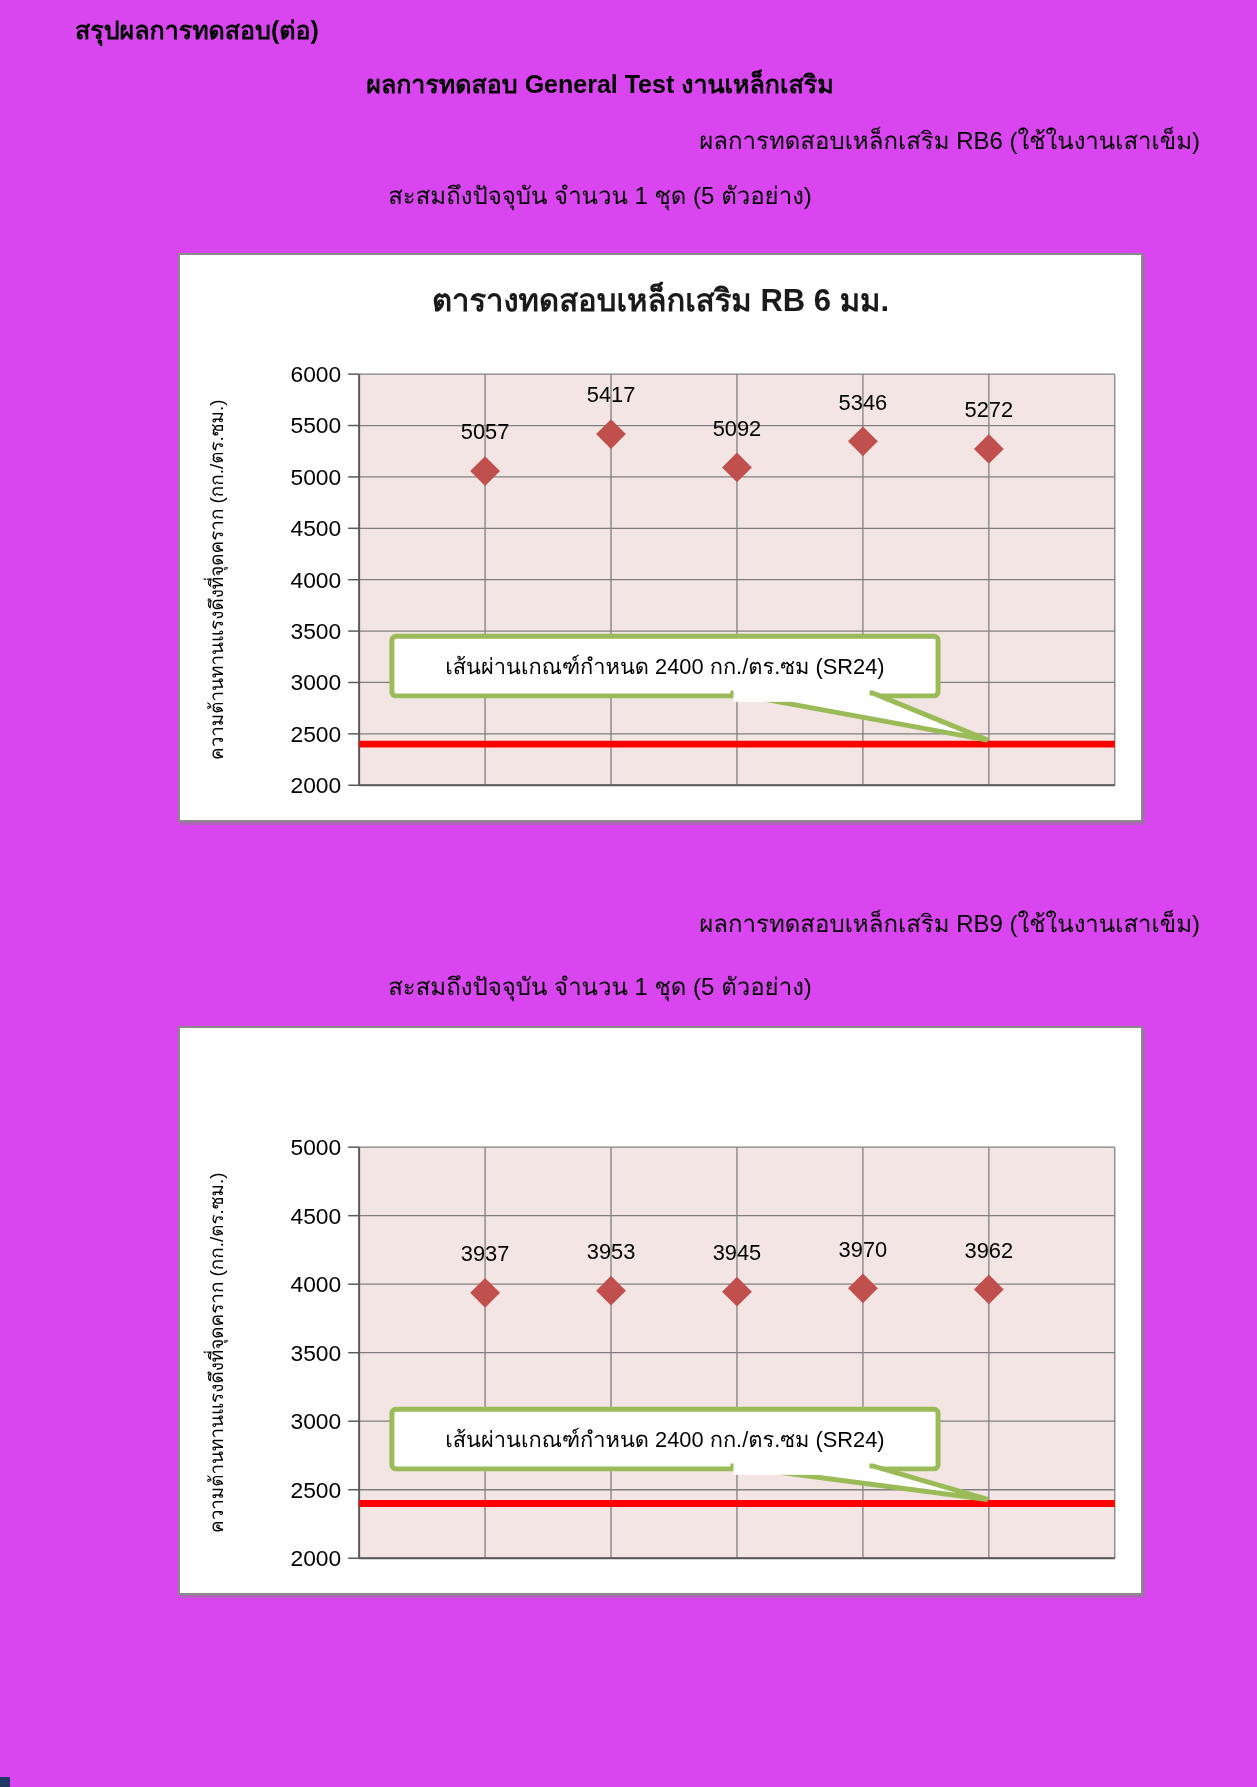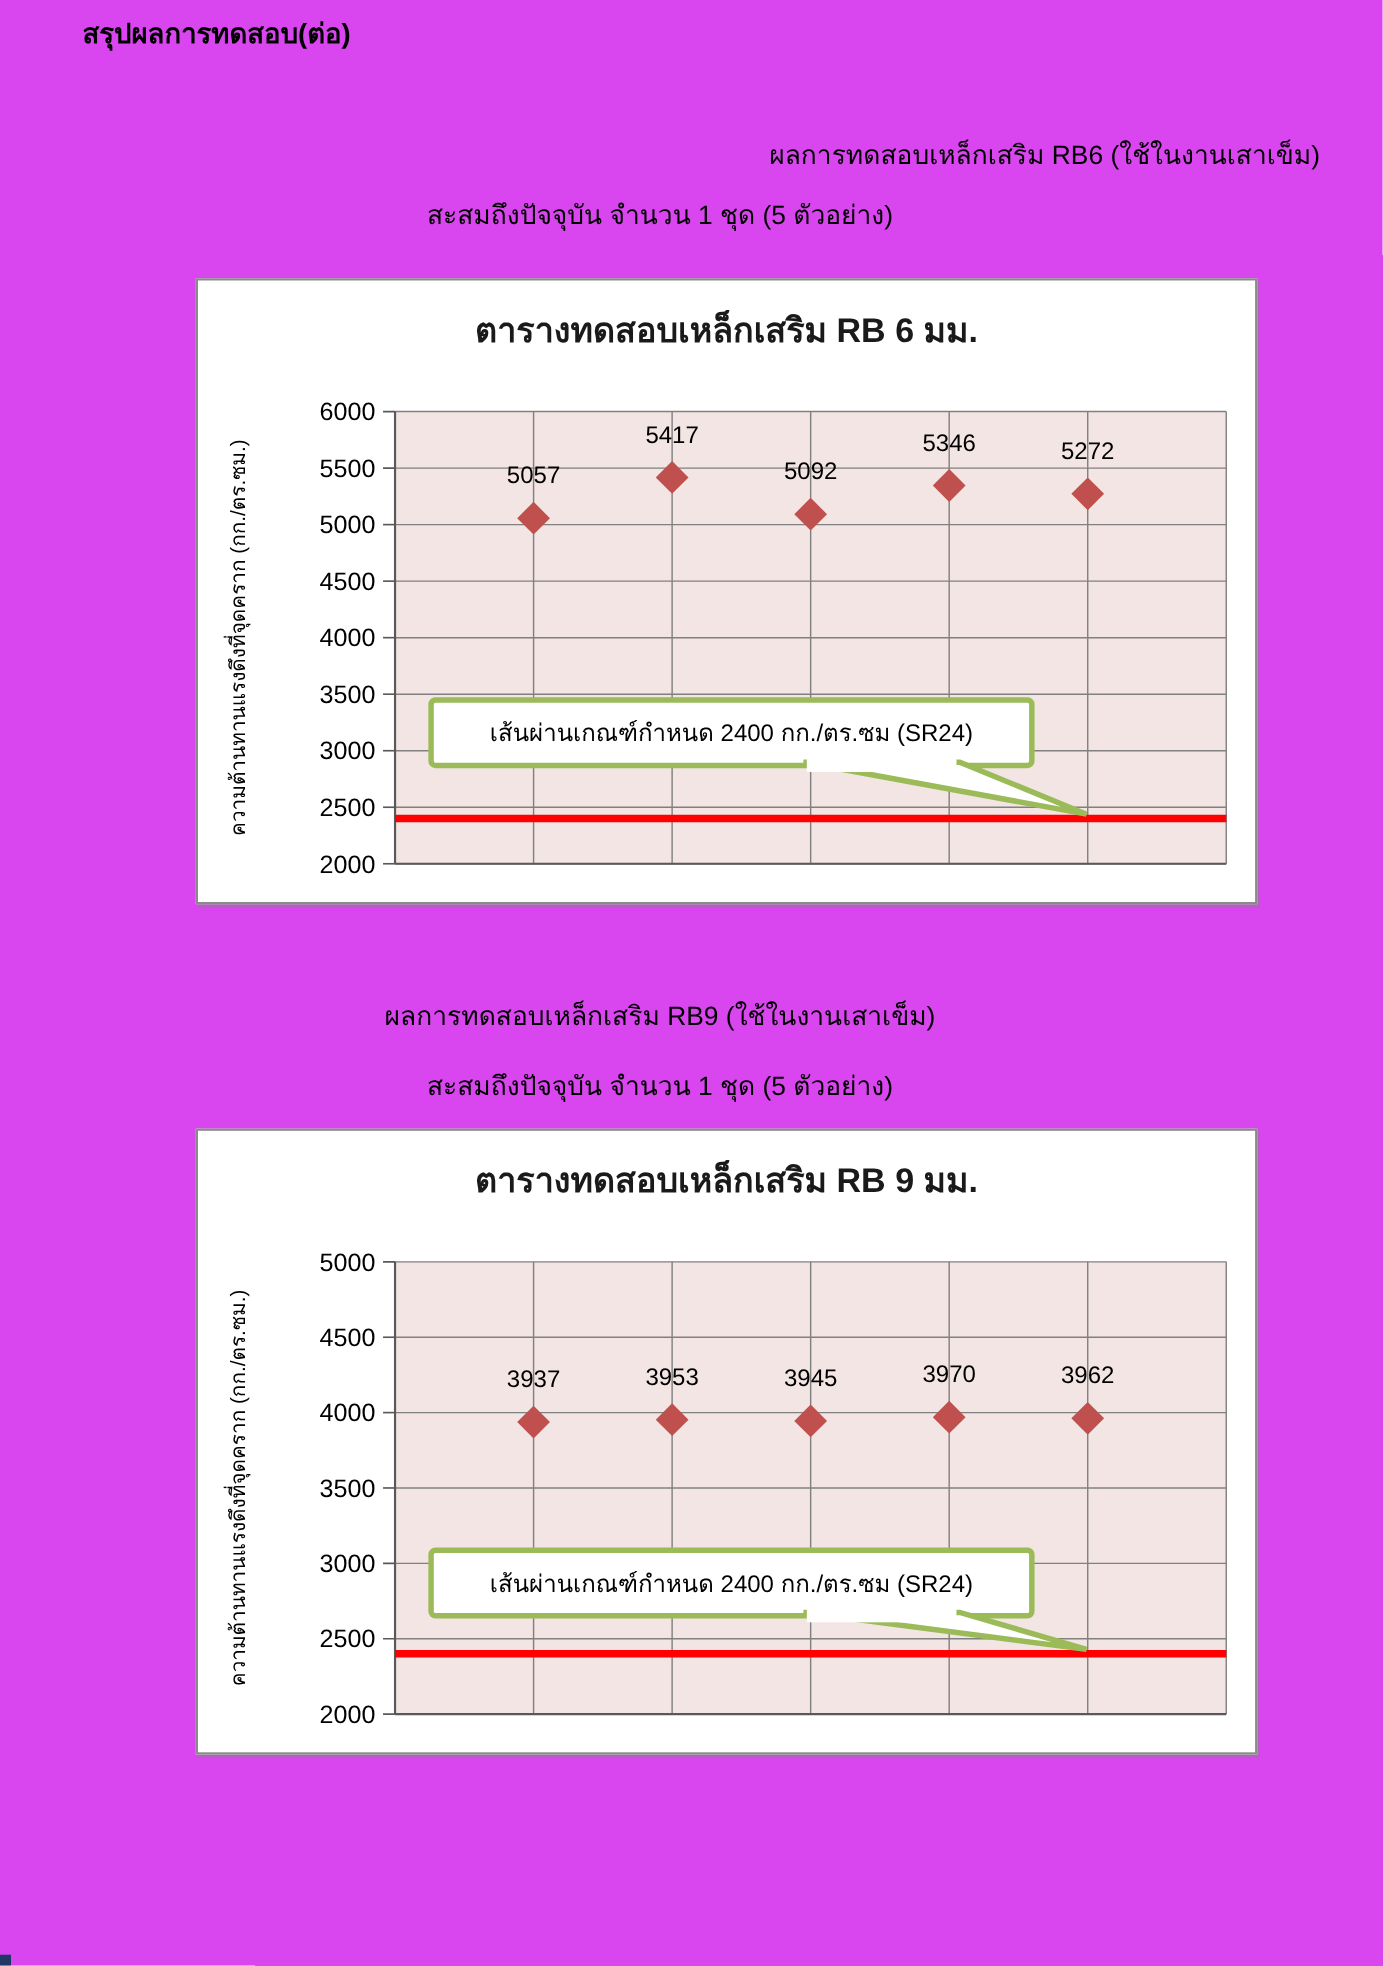--- a/index.html
+++ b/index.html
@@ -4,38 +4,39 @@
 <style>
   *{margin:0;padding:0;box-sizing:border-box}
   html,body{background:#ffffff}
   .page{position:relative;width:1257px;height:1787px;background:#d946ef;overflow:hidden;
         font-family:"Liberation Sans","DejaVu Sans",sans-serif;color:#000}
   .h{position:absolute;left:0;width:1200px;white-space:nowrap}
   .hd1{left:75px;top:10px;width:auto;font-size:25px;font-weight:bold}
   .hd2{top:64px;font-size:25px;font-weight:bold;text-align:center}
   .hd3{top:121px;font-size:24px;text-align:right}
   .hd4{top:176px;font-size:24px;text-align:center}
-  .hd5{top:904px;font-size:24px;text-align:center}
+  .hd5{top:904px;font-size:24px;text-align:right}
   .hd6{top:967px;font-size:24px;text-align:center}
   .chart-frame{position:absolute;left:178px;width:965px;height:569px;background:#fff;
                border:2px solid #8a8a8a;box-shadow:2px 3px 0 rgba(130,130,130,.45)}
   .chart-frame.c0{top:253px}
   .chart-frame.c1{top:1026px}
   .chart-title{position:absolute;top:20px;left:0;width:100%;text-align:center;
                font-size:31px;font-weight:bold;color:#1a1a1a}
   .chart-svg{position:absolute;left:0;top:0;width:100%;height:100%}
   .chart-svg text{font-family:"Liberation Sans","DejaVu Sans",sans-serif;fill:#000}
   .artifact{position:absolute;left:0;top:1777px;width:10px;height:10px;background:#1f3864}
 </style>
 </head>
 <body>
 
 <div class="page">
 
   <div class="h hd1">สรุปผลการทดสอบ(ต่อ)</div>
+  <div class="h hd2">ผลการทดสอบ General Test งานเหล็กเสริม</div>
 
   <div class="h hd3">ผลการทดสอบเหล็กเสริม RB6 (ใช้ในงานเสาเข็ม)</div>
   <div class="h hd4">สะสมถึงปัจจุบัน จำนวน 1 ชุด (5 ตัวอย่าง)</div>
 
   <div class="chart-frame c0">
     <svg class="chart-svg" id="chart-svg-0" viewBox="0 0 965 569">
         <rect x="179" y="120" width="761" height="414" fill="#F2E5E3"></rect>
         <line x1="179" y1="534" x2="940" y2="534" stroke="#808080" stroke-width="1.3"></line>
         <line x1="168" y1="534" x2="179" y2="534" stroke="#595959" stroke-width="1.5"></line>
         <text x="161" y="542" text-anchor="end" font-size="23">2000</text>
@@ -136,17 +137,16 @@
         <text x="305.8333333333333" y="234.69399999999996" text-anchor="middle" font-size="22">3937</text>
         <polygon points="417.66666666666663,264.486 432.66666666666663,249.486 447.66666666666663,264.486 432.66666666666663,279.486" fill="#C0504D"></polygon>
         <text x="432.66666666666663" y="232.486" text-anchor="middle" font-size="22">3953</text>
         <polygon points="544.5,265.59000000000003 559.5,250.59000000000003 574.5,265.59000000000003 559.5,280.59000000000003" fill="#C0504D"></polygon>
         <text x="559.5" y="233.59000000000003" text-anchor="middle" font-size="22">3945</text>
         <polygon points="671.3333333333333,262.14000000000004 686.3333333333333,247.14000000000004 701.3333333333333,262.14000000000004 686.3333333333333,277.14000000000004" fill="#C0504D"></polygon>
         <text x="686.3333333333333" y="230.14000000000004" text-anchor="middle" font-size="22">3970</text>
         <polygon points="798.1666666666666,263.24399999999997 813.1666666666666,248.24399999999997 828.1666666666666,263.24399999999997 813.1666666666666,278.24399999999997" fill="#C0504D"></polygon>
         <text x="813.1666666666666" y="231.24399999999997" text-anchor="middle" font-size="22">3962</text>
       </svg>
-    <div class="chart-title">ตารางทดสอบเหล็กเสริม RB 9 มม.</div>
   </div>
 
   <div class="artifact"></div>
 </div>
 
 </body></html>

